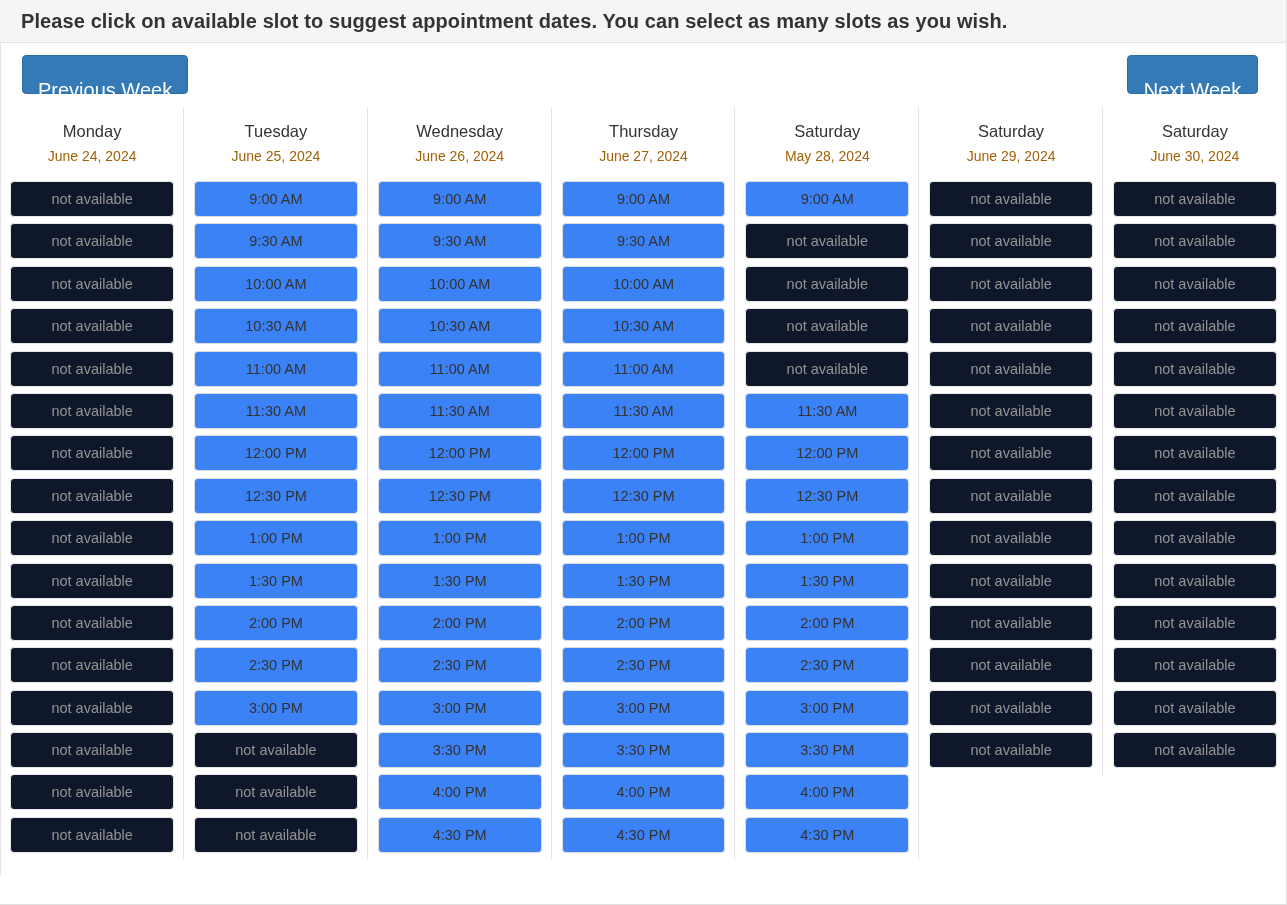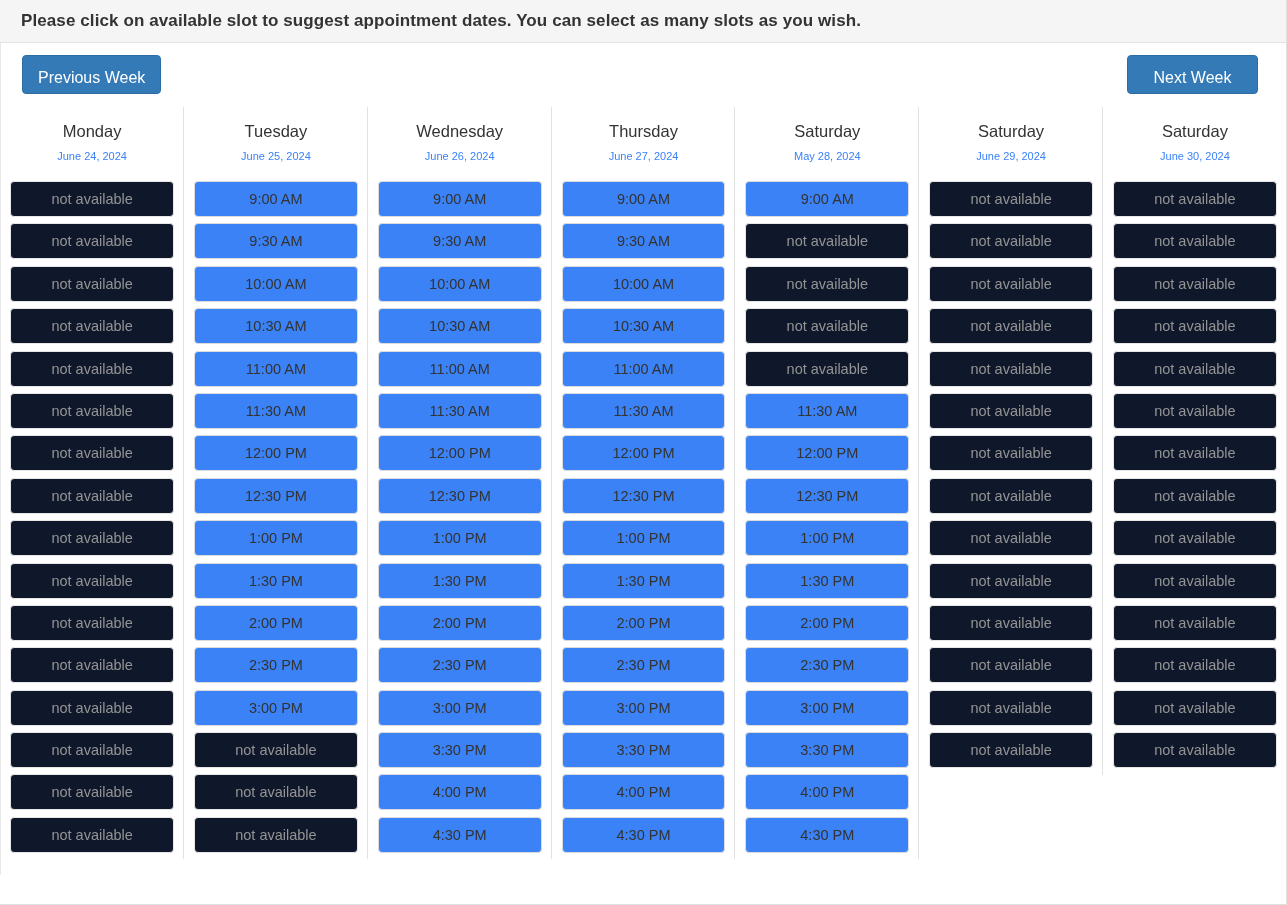--- a/index.html
+++ b/index.html
@@ -20,45 +20,45 @@
   
   .banner {
     height: 43px;
     background: #f5f5f5;
     border-bottom: 1px solid #e3e3e3;
     display: flex;
     align-items: center;
     padding-left: 21px;
   }
   .banner-text {
-    font-size: 17px;
+    font-size: 20px;
     font-weight: bold;
     color: #333333;
     letter-spacing: .1px;
     text-align: center;
   }
   
   .navbar {
     position: relative;
     height: 78px;
     border-left: 1px solid #e8e8e8;
     padding: 18px 24px 0 21px;
   }
   .btn-week {
     position: absolute;
     top: 62px;
     height: 39px;
     min-width: 131px;
-    padding: 3px 15px;
+    padding: 16px 15px;
     background: #337ab7;
     border: 1px solid #2e6da4;
     border-radius: 4px;
     color: #ffffff;
     font-family: "Liberation Sans", sans-serif;
-    font-size: 16px;
+    font-size: 20px;
     line-height: 37px;
     text-align: center;
     cursor: pointer;
     white-space: nowrap;
   }
   #btn-prev { left: 21px; top: -18px; }
   #btn-next { right: 28px; top: -18px; }
   .navbar { padding: 0; height: 64px; }
   #btn-prev, #btn-next { top: 12px; }
   
@@ -82,21 +82,21 @@
     right: 0;
     width: 1px;
     background: #e2e2e2;
   }
   .day-head {
     text-align: center;
     padding-top: 11px;
     padding-bottom: 9px;
   }
   .day-name { font-size: 16.5px; color: #333333; line-height: 26px; }
-  .day-date { font-size: 11px; color: #3b82f6; line-height: 25px; }
+  .day-date { font-size: 14px; color: #a16207; line-height: 25px; }
   .slots { padding-top: 3px; }
   .slot {
     height: 36px;
     margin-bottom: 6.4px;
     border-radius: 4px;
     font-size: 14.5px;
     line-height: 34px;
     text-align: center;
     white-space: nowrap;
   }

